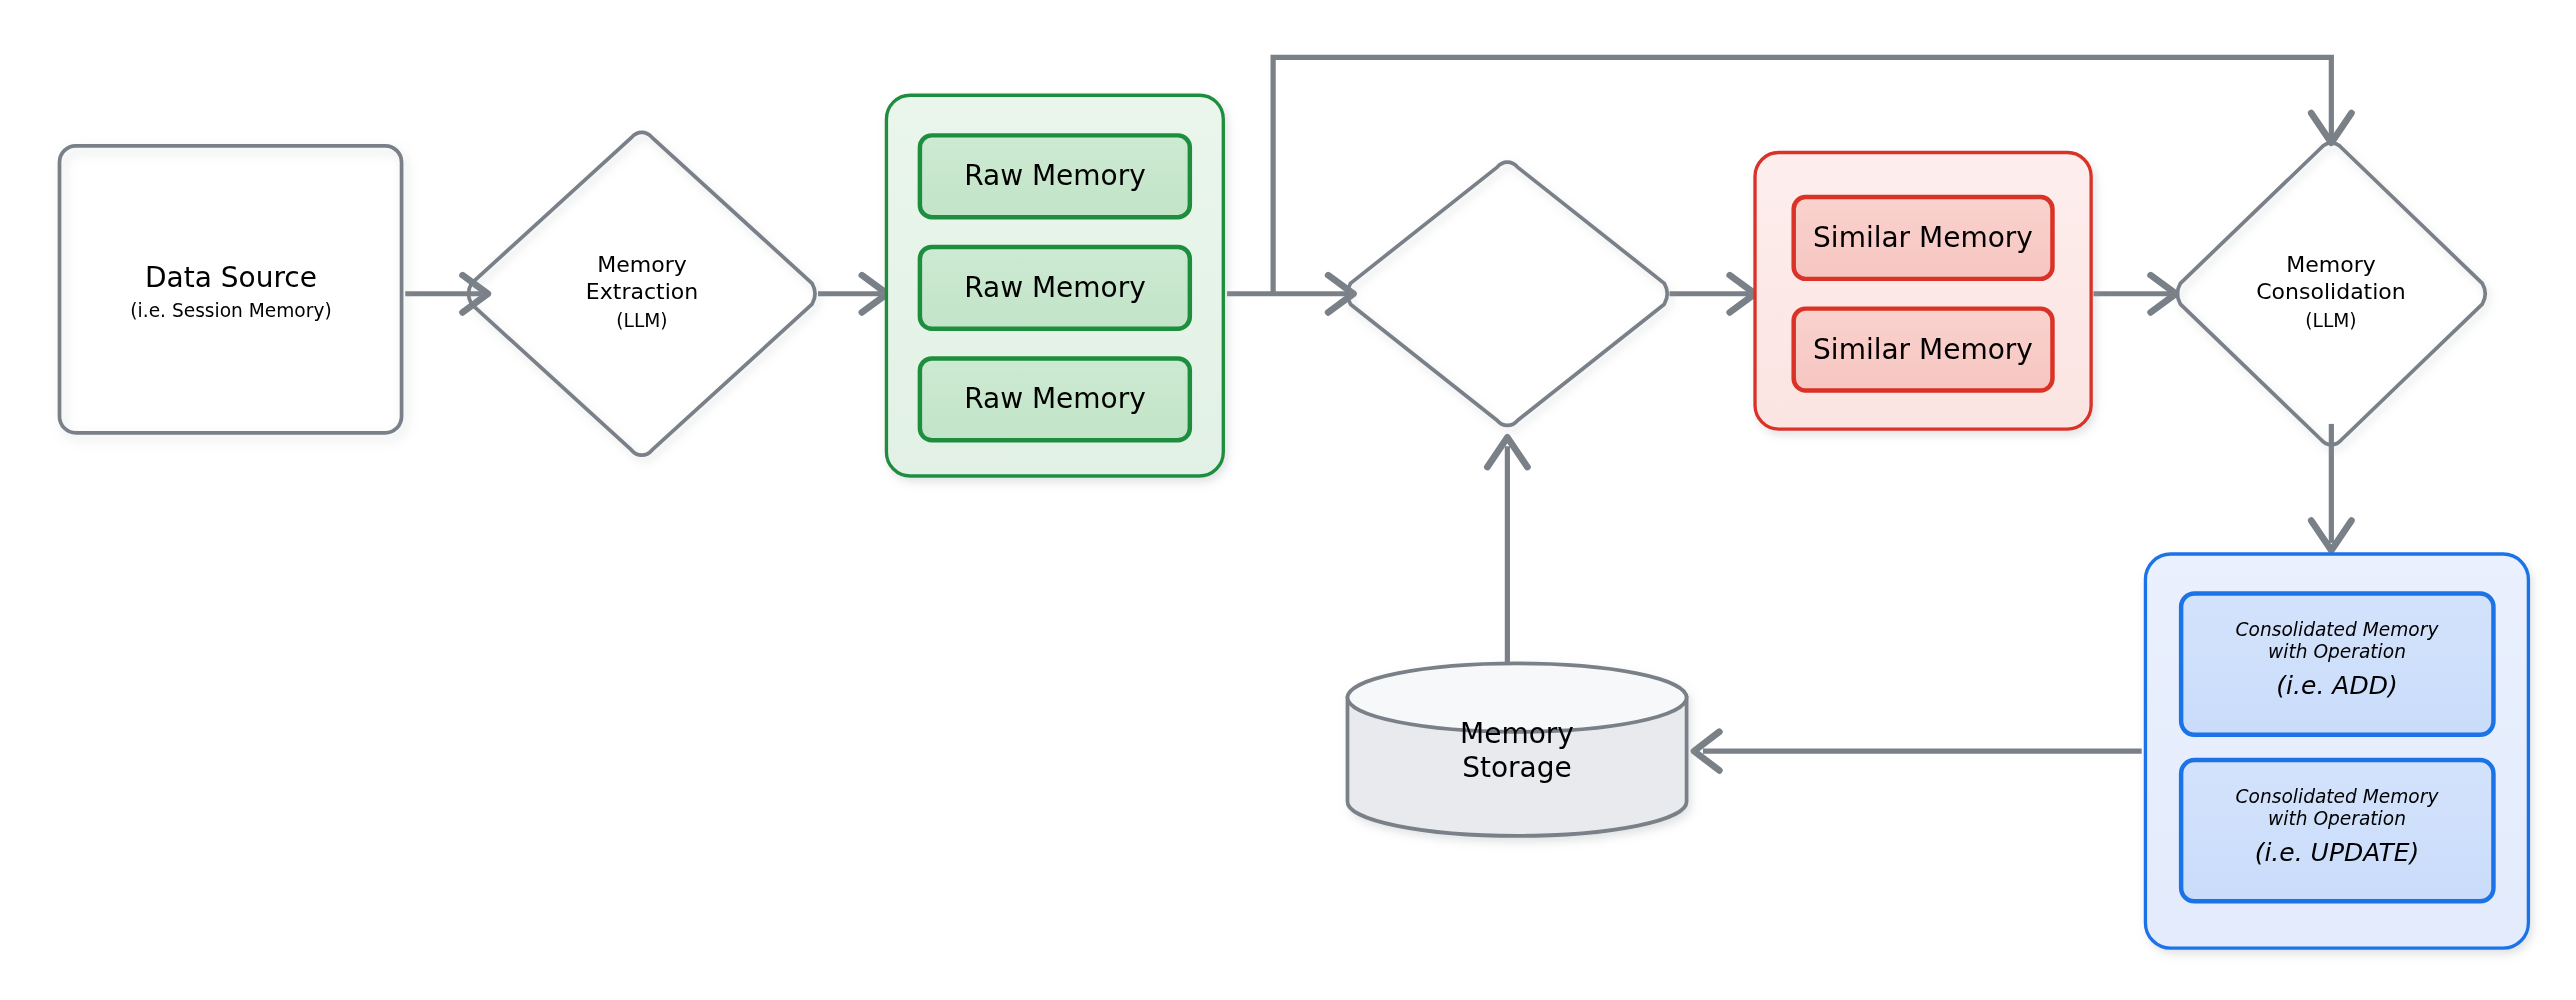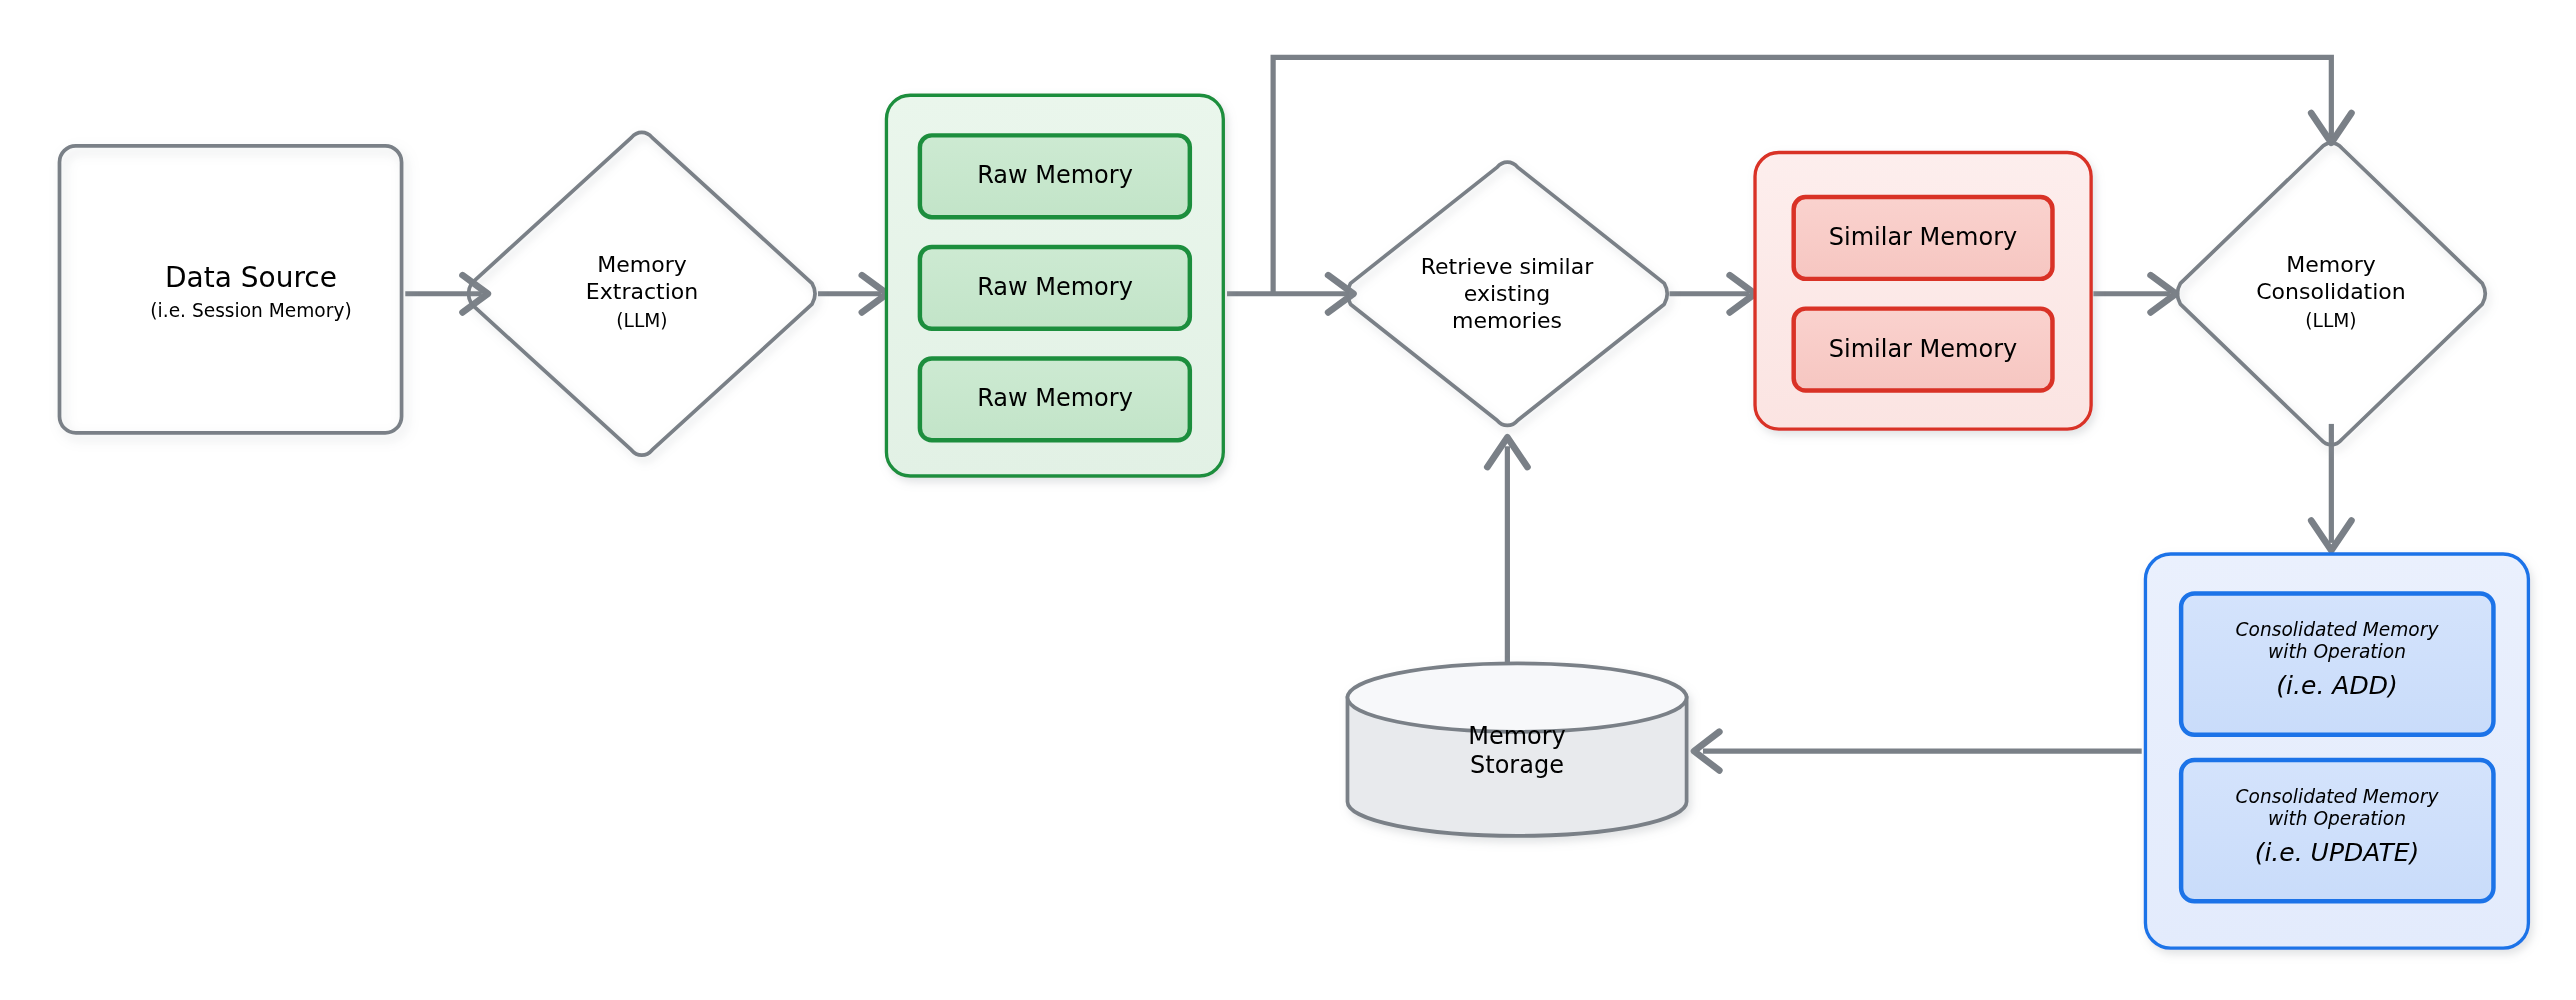--- a/index.html
+++ b/index.html
@@ -62,23 +62,23 @@
   .lbl {
     position: absolute;
     color: #000000;
     text-align: center;
     line-height: 1.22;
     white-space: pre-line;
     pointer-events: none;
     transform: translate(-50%, -50%);
     font-family: "DejaVu Sans", "Liberation Sans", sans-serif;
   }
-  .lbl-xl   { font-size: 28px; margin-left: 20px; }
+  .lbl-xl   { font-size: 28px; }
   .lbl-lg   { font-size: 22px; }
-  .lbl-md   { font-size: 24px; }
+  .lbl-md   { font-size: 28px; }
   .lbl-sm   { font-size: 18.6px; font-style: italic; }
   .sub      { font-size: 18.6px; display: block; margin-top: 4.5px; }
   .sub-tight{ font-size: 25px; display: block; margin-top: 7.4px; }
 </style>
 </head>
 <body>
 
 <div id="diagram-root">
 
   <svg class="canvas" viewBox="0 0 3464 1346" xmlns="http://www.w3.org/2000/svg">
@@ -240,23 +240,20 @@
   <div class="lbl lbl-lg" style="left:642px; top:292px;">
     <span>Memory
 Extraction</span>
     <span class="sub">(LLM)</span>
   </div>
 
   <div class="lbl lbl-md" style="left:1055px; top:176px;">Raw Memory</div>
   <div class="lbl lbl-md" style="left:1055px; top:288px;">Raw Memory</div>
   <div class="lbl lbl-md" style="left:1055px; top:399px;">Raw Memory</div>
 
-  <div class="lbl lbl-lg" style="left:1507px; top:294px;">Retrieve similar
-existing
-memories</div>
 
   <div class="lbl lbl-md" style="left:1923px; top:238px;">Similar Memory</div>
   <div class="lbl lbl-md" style="left:1923px; top:350px;">Similar Memory</div>
 
   <div class="lbl lbl-lg" style="left:2331px; top:292px;">
     <span>Memory
 Consolidation</span>
     <span class="sub">(LLM)</span>
   </div>
 

